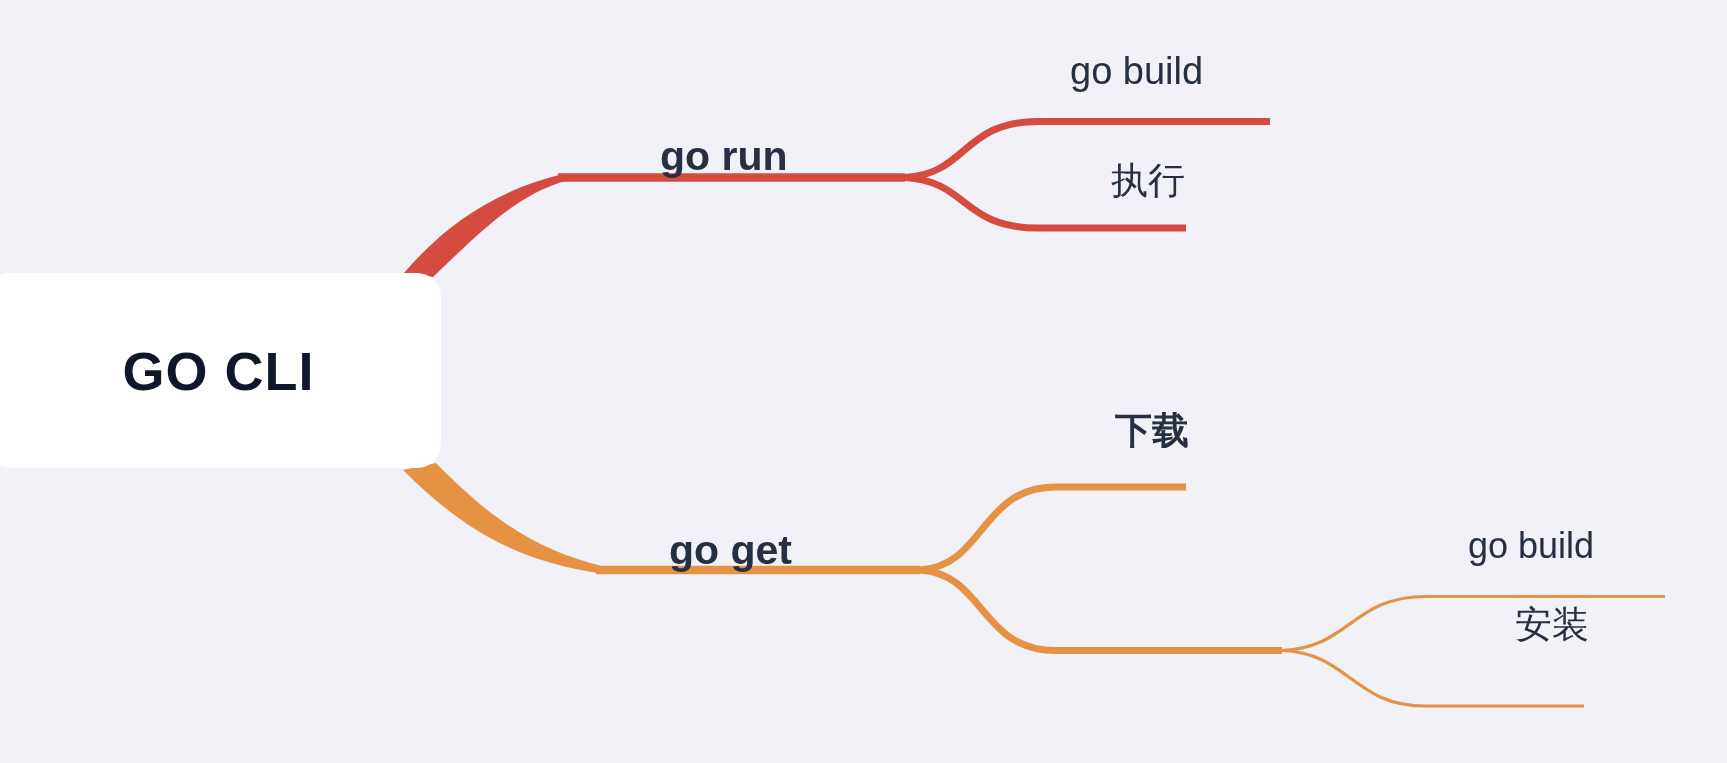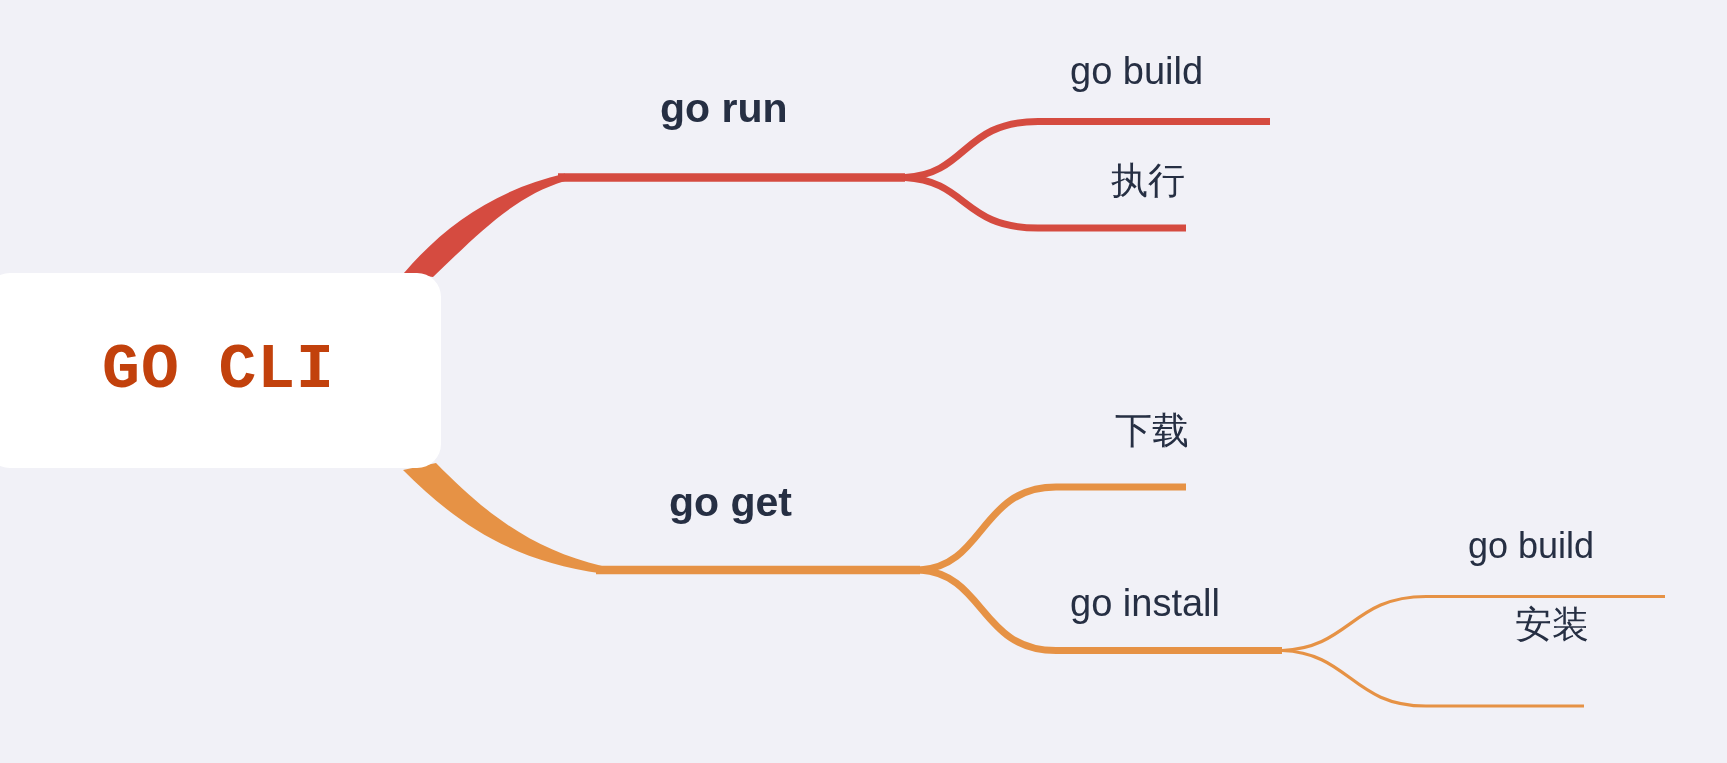--- a/index.html
+++ b/index.html
@@ -29,55 +29,55 @@
     top: 273px;
     width: 455px;
     height: 195px;
     background: #ffffff;
     border-radius: 24px;
     display: flex;
     align-items: center;
     justify-content: center;
   }
   .root-node .root-label {
-    font-size: 63px;
+    font-size: 54px;
     font-weight: 800;
     letter-spacing: 1px;
-    color: #c2410c;
+    color: #0f172a;
     padding-left: 10px;
-    font-family: Liberation Mono, monospace;
   }
   .node-label {
     position: absolute;
     color: #262f43;
     white-space: nowrap;
     line-height: 1;
   }
   .lvl1 {
     font-size: 41px;
     font-weight: 600;
+    margin-top: 48px;
   }
   .lvl2 {
     font-size: 38px;
     font-weight: 400;
   }
   .lvl3 {
     font-size: 36px;
     font-weight: 400;
   }
   .cjk {
     font-size: 37px;
     margin-left: 47px;
   }
   
   .pos-go-run      { left: 660px; top: 88px; }
   .pos-go-build-1  { left: 1070px; top: 52px; }
   .pos-zhixing     { left: 1064px; top: 162px; }
   .pos-go-get      { left: 669px; top: 482px; }
-  .pos-xiazai      { left: 1068px; top: 412px; }
+  .pos-xiazai      { left: 1068px; top: 412px; font-weight: bold; }
   .pos-go-install  { left: 1070px; top: 584px; }
   .pos-go-build-2  { left: 1468px; top: 528px; }
   .pos-anzhuang    { left: 1468px; top: 606px; }
 </style>
 </head>
 <body>
 
 <div class="canvas">
 
   <svg class="edges-svg" width="1727" height="763" viewBox="0 0 1727 763" fill="none" xmlns="http://www.w3.org/2000/svg">
@@ -108,19 +108,18 @@
   <div class="node-label lvl1 pos-go-run">go run</div>
 
   <div class="node-label lvl2 pos-go-build-1">go build</div>
 
   <div class="node-label lvl2 cjk pos-zhixing">执行</div>
 
   <div class="node-label lvl1 pos-go-get">go get</div>
 
   <div class="node-label lvl2 cjk pos-xiazai">下载</div>
 
-  <div class="node-label lvl2 pos-go-install">go install</div>
 
   <div class="node-label lvl3 pos-go-build-2">go build</div>
 
   <div class="node-label lvl3 cjk pos-anzhuang">安装</div>
 
 </div>
 
 </body></html>

